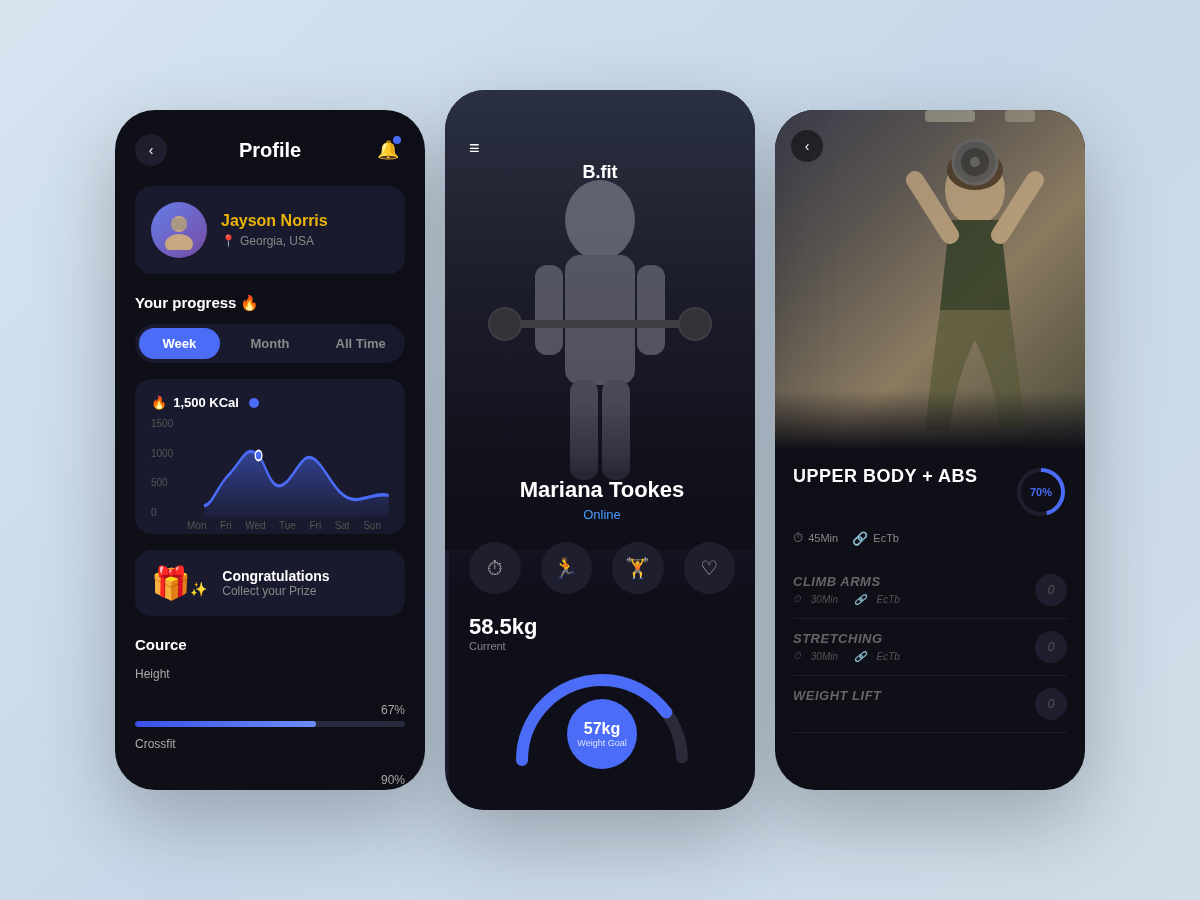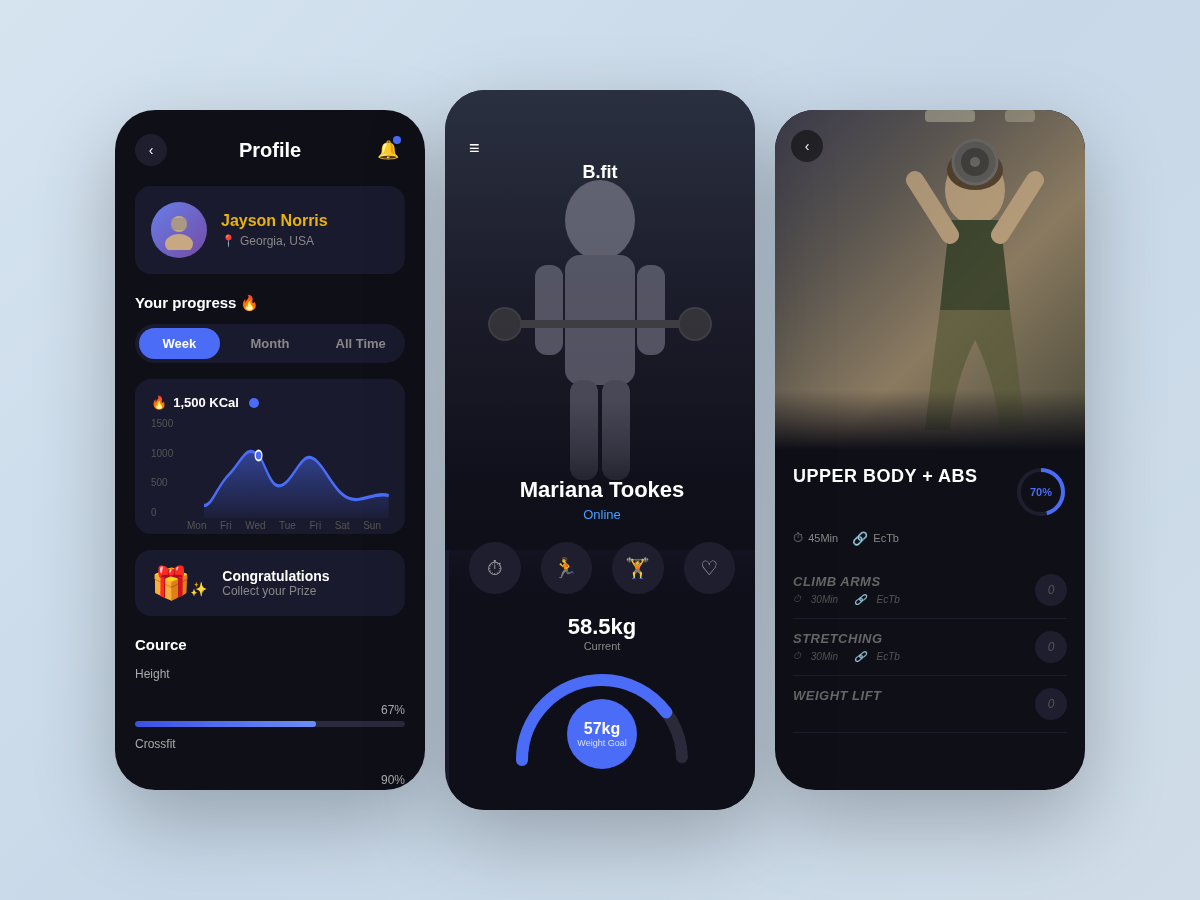--- a/index.html
+++ b/index.html
@@ -343,21 +343,20 @@
       border-radius: 50%;
       background: #1e1e2e;
       display: flex;
       align-items: center;
       justify-content: center;
       font-size: 20px;
       color: #aaa;
     }
 
     .weight-display {
-      text-align: center;
       margin-bottom: 8px;
     }
 
     .weight-value {
       font-size: 22px;
       font-weight: 700;
       color: white;
     }
 
     .weight-label {

